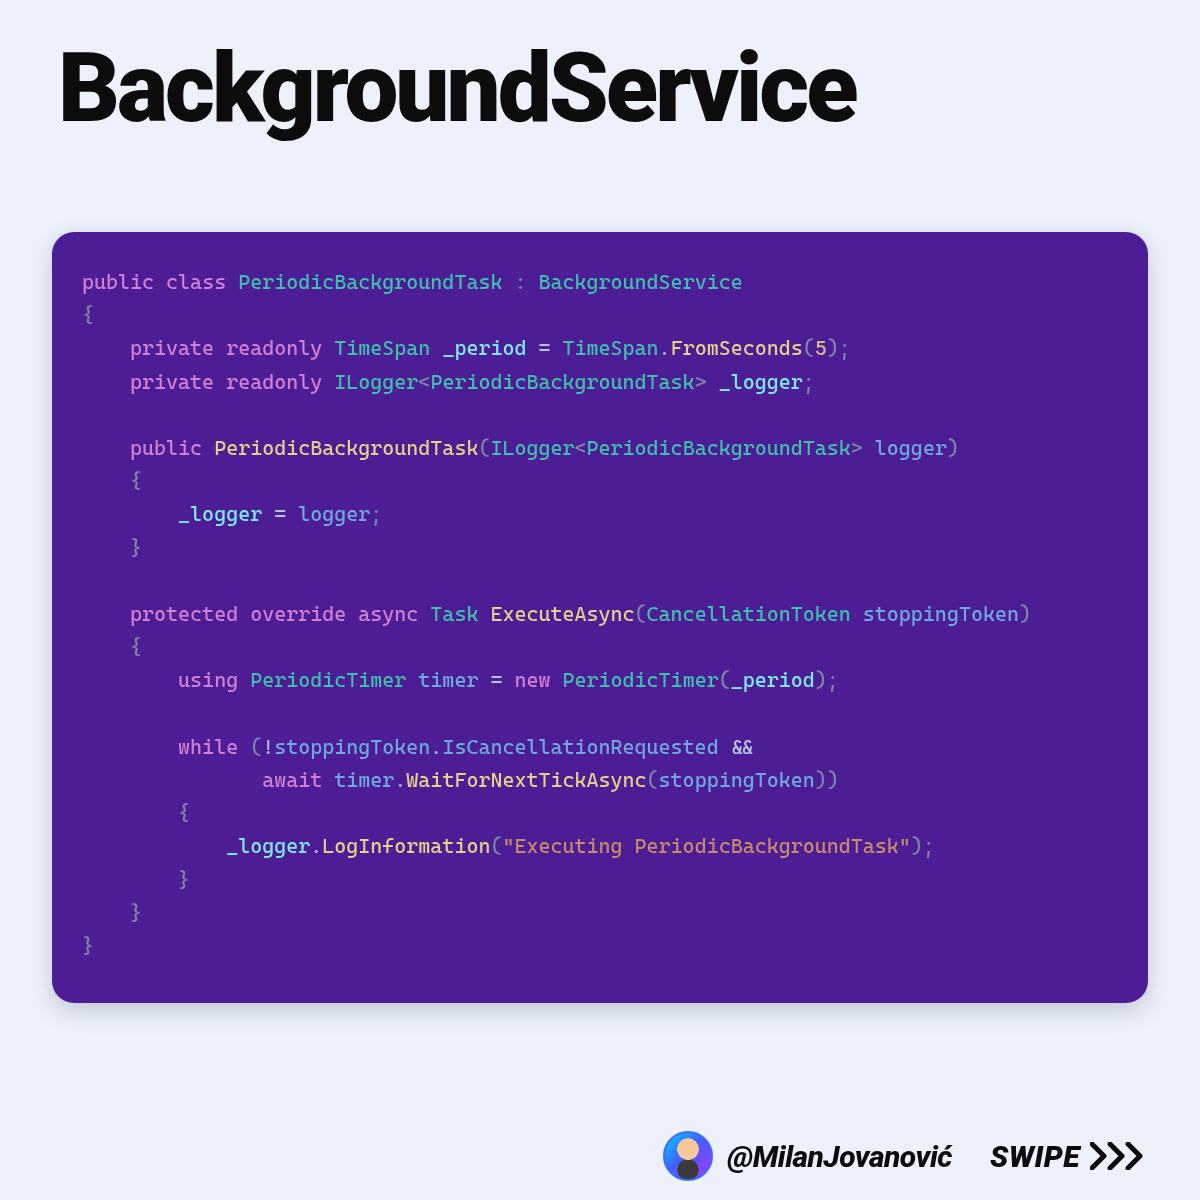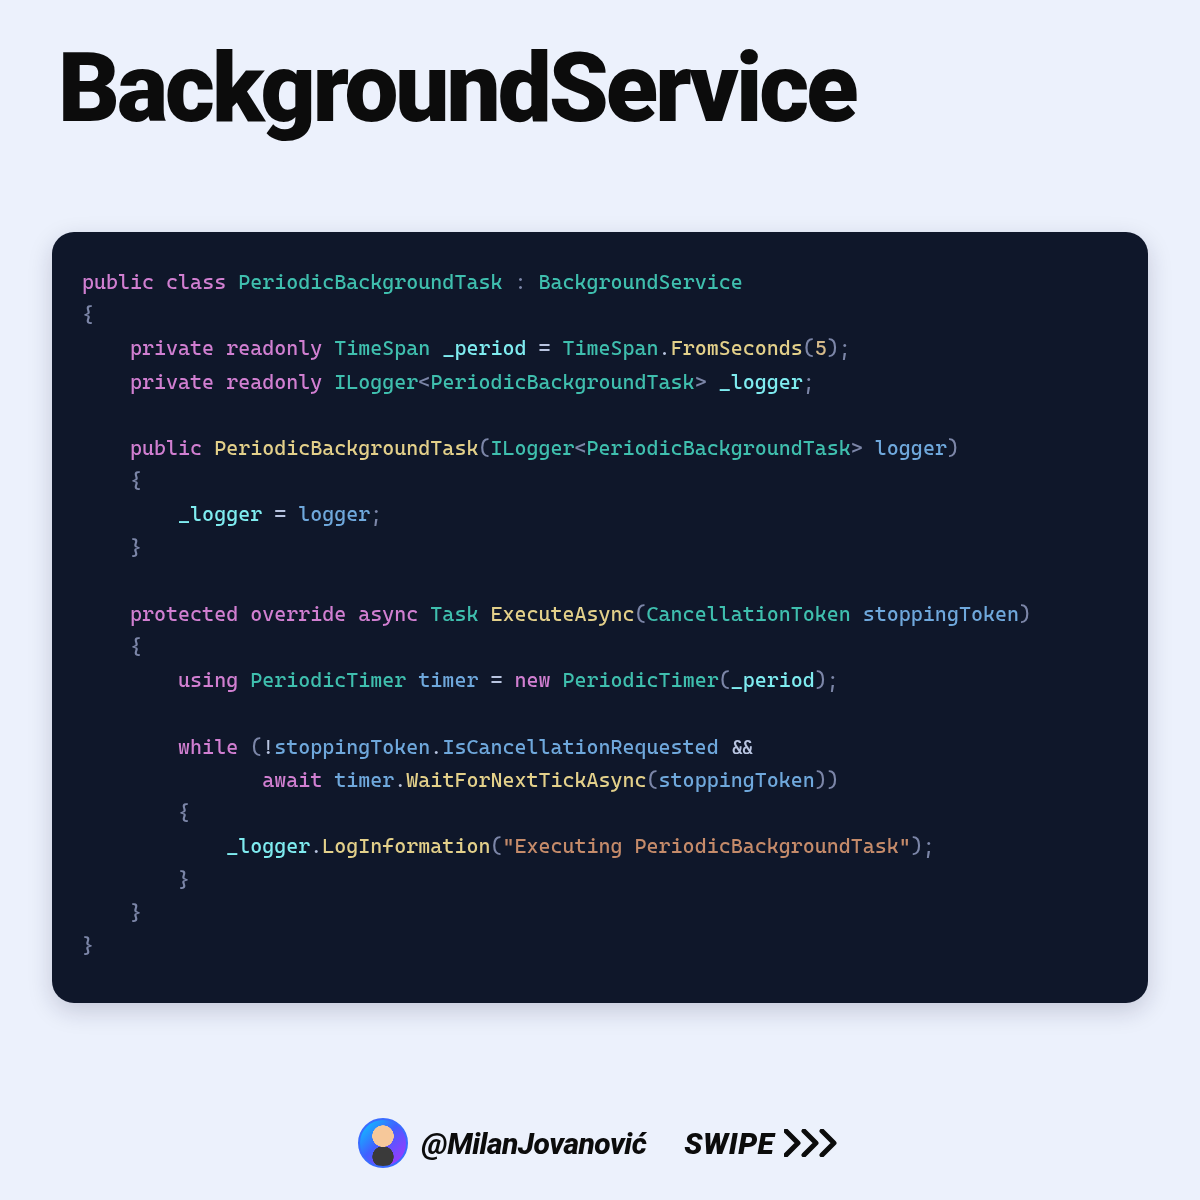--- a/index.html
+++ b/index.html
@@ -16,21 +16,21 @@
     font-size: 96px;
     font-weight: 900;
     letter-spacing: -3px;
     color: #0c0c0c;
   }
   .code-card {
     position: absolute;
     top: 232px;
     left: 52px;
     width: 1096px;
-    background: #0f172a;
+    background: #4c1d95;
     border-radius: 22px;
     padding: 34px 30px 40px 30px;
     box-shadow: 0 8px 24px rgba(20,20,60,0.18);
   }
   .code {
     font-family: "Cascadia Code", Consolas, Menlo, Monaco, "DejaVu Sans Mono", monospace;
     font-size: 20.5px;
     line-height: 1.62;
     white-space: pre;
     color: #b8c4e0;
@@ -40,26 +40,26 @@
   .type  { color: #3fbfae; }        
   .method{ color: #e3d08a; }        
   .var   { color: #6fa8dc; }        
   .field { color: #7fecf0; }        
   .punct { color: #7c86a8; }        
   .num   { color: #d4b98a; }        
   .str   { color: #c58b6a; }        
   .op    { color: #b8c4e0; }        
   .footer {
     position: absolute;
-    bottom: 32px;
+    bottom: 19px;
     left: 52px;
     right: 52px;
     display: flex;
     align-items: center;
-    justify-content: center;
+    justify-content: flex-end;
   }
   .author {
     display: flex;
     align-items: center;
     gap: 14px;
   }
   .avatar {
     width: 50px;
     height: 50px;
     border-radius: 50%;

